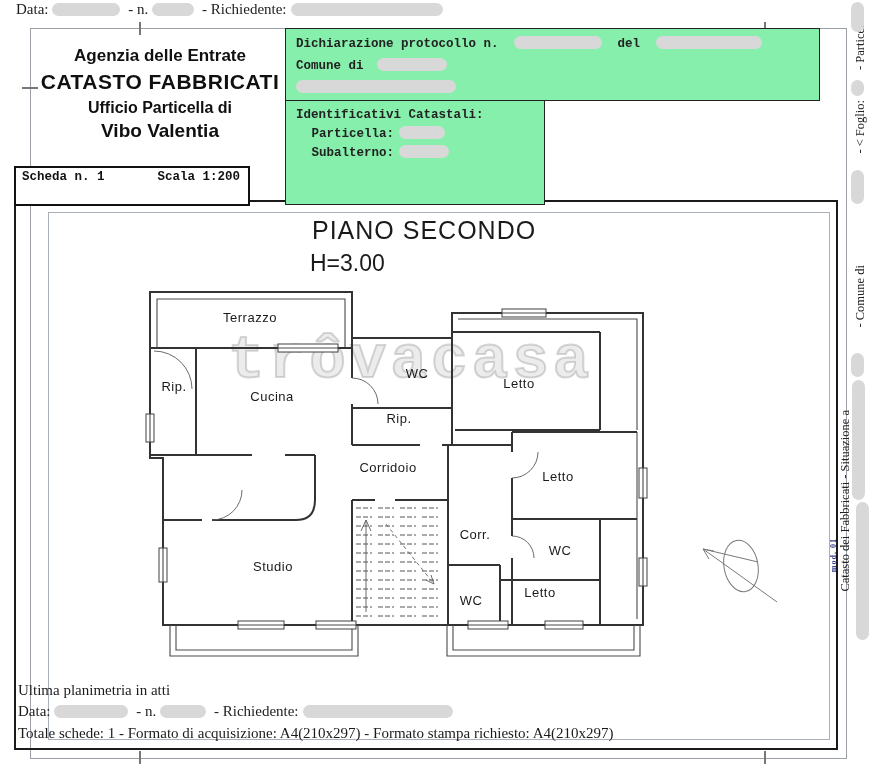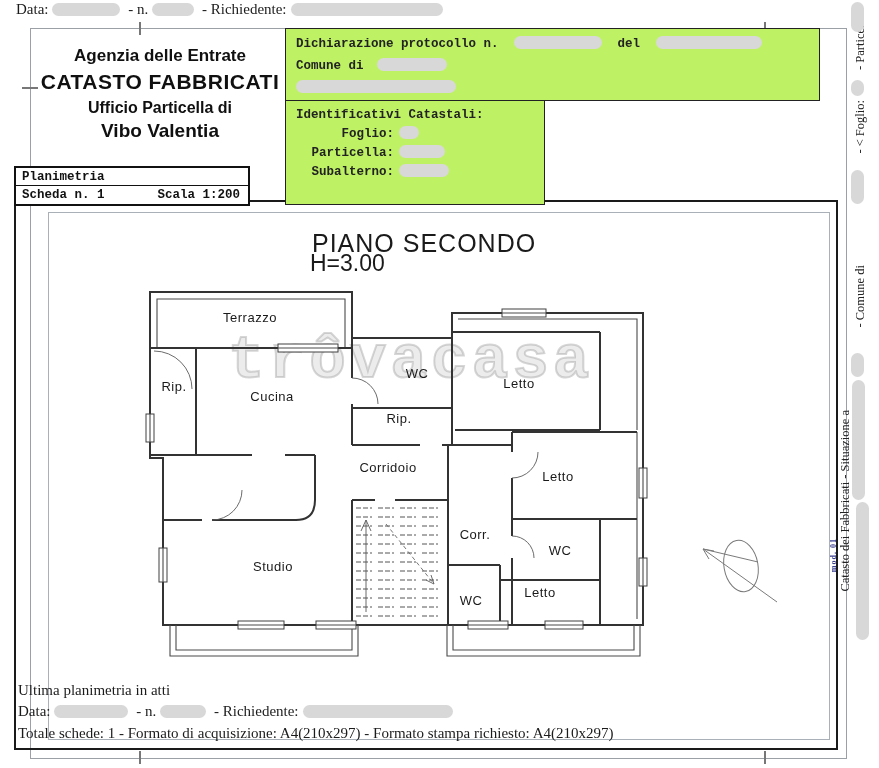--- a/index.html
+++ b/index.html
@@ -17,37 +17,37 @@
   .topline{position:absolute;left:16px;top:1px;font-size:15px;white-space:nowrap;}
   .topline span{margin-right:4px;}
   
   .agency{position:absolute;left:40px;top:46px;width:240px;text-align:center;
           font-family:"Liberation Sans",sans-serif;color:#101010;}
   .agency .l1{font-size:17px;font-weight:700;margin-bottom:4px;}
   .agency .l2{font-size:21px;font-weight:800;letter-spacing:0.5px;margin-bottom:5px;}
   .agency .l3{font-size:16px;font-weight:700;margin-bottom:3px;}
   .agency .l4{font-size:19px;font-weight:700;}
   
-  .fbox{position:absolute;background:#bef264;border:1px solid #222;
+  .fbox{position:absolute;background:#86efac;border:1px solid #222;
         font-family:"Liberation Mono","DejaVu Sans Mono",monospace;font-size:12.5px;font-weight:700;color:#222;}
   .protocol{left:285px;top:28px;width:533px;height:71px;padding:0;}
   .protocol .row{padding:7px 0 0 10px;white-space:nowrap;}
   .ident{left:285px;top:100px;width:258px;height:103px;}
   .ident .title{padding:7px 0 2px 10px;}
   .irow{padding:1px 0 0 0;line-height:18px;white-space:nowrap;}
   .ilabel{display:inline-block;width:108px;text-align:right;margin-right:5px;}
   .comp{left:548px;top:100px;width:270px;height:103px;padding:6px 10px;box-sizing:border-box;}
   .comp .prow{display:flex;align-items:center;gap:6px;}
   
   .planbox{position:absolute;left:14px;top:166px;width:236px;height:40px;border:2px solid #111;background:#fff;
            font-family:"Liberation Mono","DejaVu Sans Mono",monospace;font-size:12.5px;font-weight:700;color:#111;z-index:3;box-sizing:border-box;}
   .planbox .r1{padding:2px 0 1px 6px;border-bottom:1.5px solid #111;}
   .planbox .r2{display:flex;justify-content:space-between;padding:2px 8px 0 6px;}
   
-  .ptitle{position:absolute;left:312px;top:229px;font-family:"Liberation Sans",sans-serif;
+  .ptitle{position:absolute;left:312px;top:216px;font-family:"Liberation Sans",sans-serif;
           font-size:25px;color:#1a1a1a;letter-spacing:1px;}
   .pheight{position:absolute;left:310px;top:250px;font-family:"Liberation Sans",sans-serif;
            font-size:23px;color:#1a1a1a;}
   
   .watermark{position:absolute;left:228px;top:326px;font-family:Liberation Mono, monospace;
              font-size:61px;font-weight:700;letter-spacing:4px;color:rgba(150,150,150,0.18);
              -webkit-text-stroke:2px rgba(140,140,140,0.35);z-index:1;pointer-events:none;}
   
   svg.plan{position:absolute;left:0;top:0;z-index:2;}
   .w2{fill:none;stroke:#333;stroke-width:2;}
@@ -107,28 +107,26 @@
       <span>Comune di</span>
       <span class="pill" style="width:70px;margin-left:6px;"></span>
     </div>
     <div class="row">
       <span class="pill" style="width:160px;"></span>
     </div>
   </div>
 
   <div class="fbox ident">
     <div class="title">Identificativi Catastali:</div>
-    <div class="irow"><span class="ilabel">Foglio:</span><span class="pill" style="width:20px"></span></div>
     <div class="irow"><span class="ilabel">Particella:</span><span class="pill" style="width:46px"></span></div>
     <div class="irow"><span class="ilabel">Subalterno:</span><span class="pill" style="width:50px"></span></div>
   </div>
 
 
   <div class="planbox">
-    <div class="r1">Planimetria</div>
     <div class="r2">
       <span>Scheda n. 1</span>
       <span>Scala 1:200</span>
     </div>
   </div>
 
   <div class="ptitle">PIANO SECONDO</div>
   <div class="pheight">H=3.00</div>
 
   <div class="watermark">trôvacasa</div>

